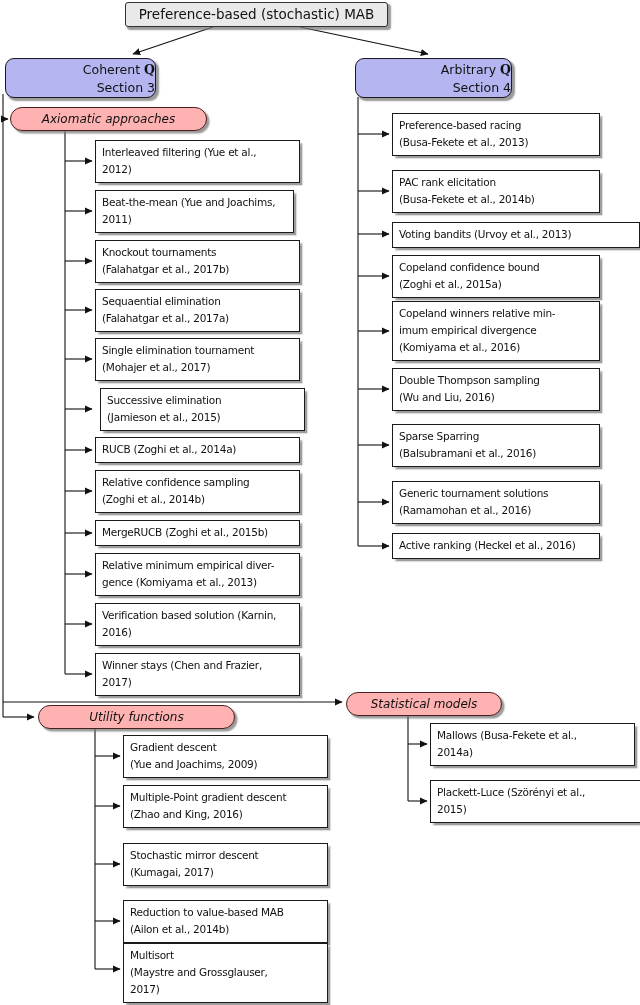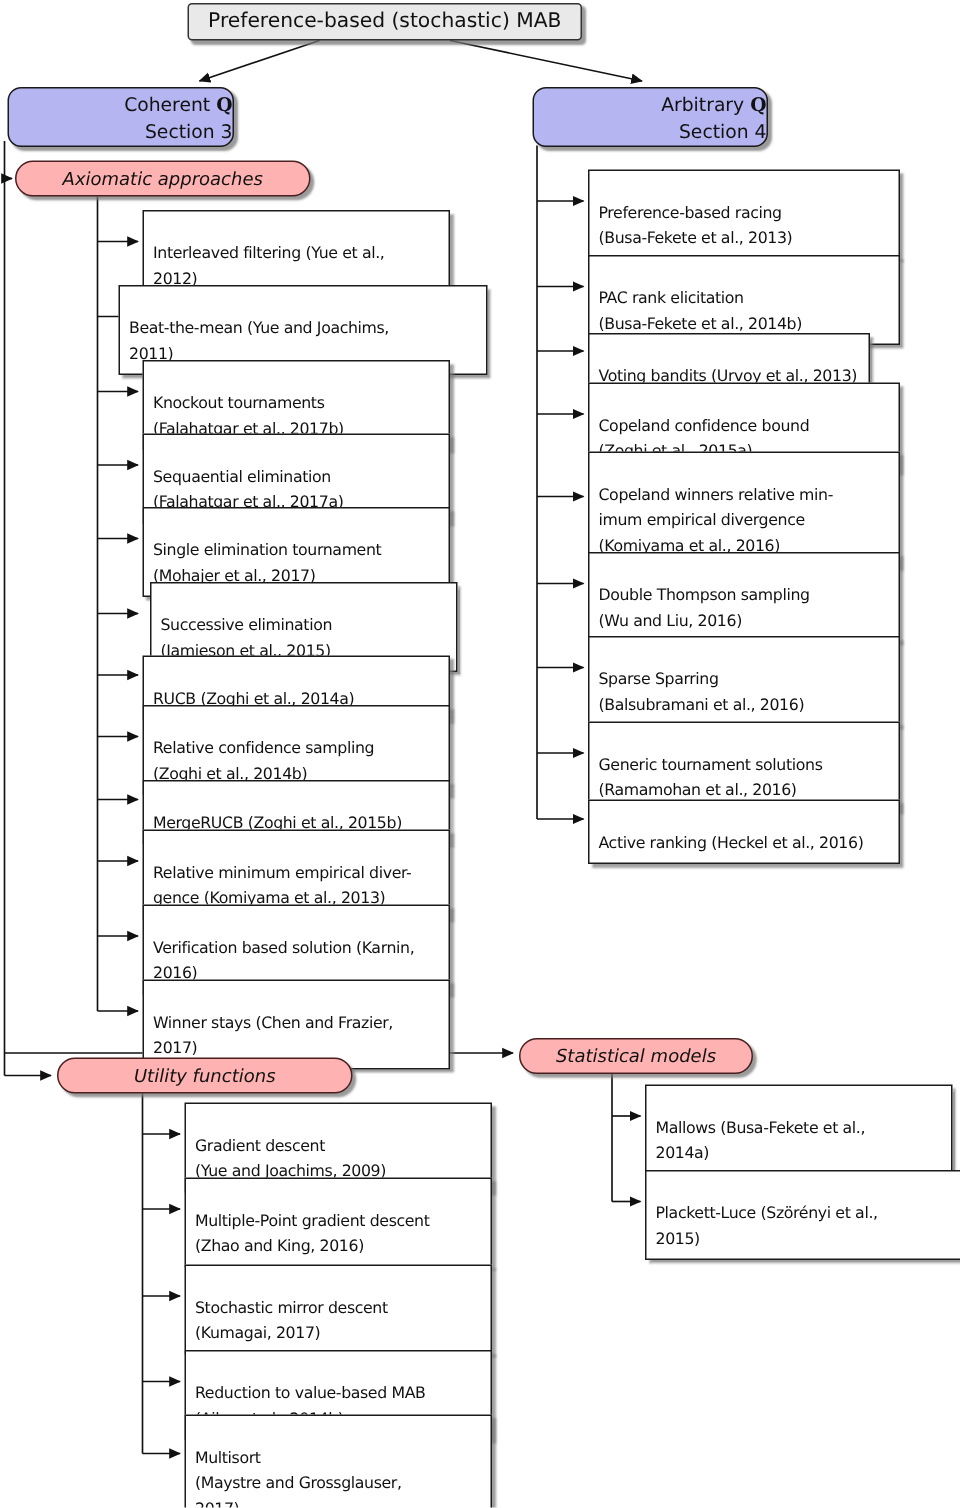--- a/index.html
+++ b/index.html
@@ -33,21 +33,21 @@
     background:var(--group-fill,#ffb2b2);
     border:1px solid #4a1f1f; border-radius:12px;
     height:24px; line-height:22px; text-align:center; font-size:12px;
     box-shadow:2.5px 2.5px 1.5px rgba(120,120,120,.75);
     font-style:italic;
   }
 
   .leaf {
     background:var(--leaf-fill,#ffffff);
     border:1px solid #1a1a1a;
-    padding:20px 6px 4px 6px;
+    padding:3px 6px 4px 6px;
     font-size:10.5px; letter-spacing:-0.25px; line-height:17px;
     white-space:pre-line;
     box-shadow:2.5px 2.5px 1.5px rgba(120,120,120,.72);
   }
 </style>
 </head>
 <body>
 
 <div id="canvas">
 
@@ -114,21 +114,21 @@
 
   <div class="node section" style="left:355px;top:58px;width:157px">
     <div><span>Arbitrary</span> <b class="q">Q</b></div>
     <div>Section 4</div>
   </div>
 
   <div class="node pill" style="left:10px;top:107px;width:197px">Axiomatic approaches</div>
 
   <div class="node leaf" style="left:95px;top:140px;width:205px">Interleaved filtering (Yue et al.,
 2012)</div>
-  <div class="node leaf" style="left:79px;top:190px;width:246px">Beat-the-mean (Yue and Joachims,
+  <div class="node leaf" style="left:95px;top:190px;width:199px">Beat-the-mean (Yue and Joachims,
 2011)</div>
   <div class="node leaf" style="left:95px;top:240px;width:205px">Knockout tournaments
 (Falahatgar et al., 2017b)</div>
   <div class="node leaf" style="left:95px;top:289px;width:205px">Sequaential elimination
 (Falahatgar et al., 2017a)</div>
   <div class="node leaf" style="left:95px;top:338px;width:205px">Single elimination tournament
 (Mohajer et al., 2017)</div>
   <div class="node leaf" style="left:100px;top:388px;width:205px">Successive elimination
 (Jamieson et al., 2015)</div>
   <div class="node leaf" style="left:95px;top:437px;width:205px">RUCB (Zoghi et al., 2014a)</div>
@@ -153,21 +153,21 @@
   <div class="node leaf" style="left:123px;top:900px;width:205px">Reduction to value-based MAB
 (Ailon et al., 2014b)</div>
   <div class="node leaf" style="left:123px;top:943px;width:205px">Multisort
 (Maystre and Grossglauser,
 2017)</div>
 
   <div class="node leaf" style="left:392px;top:113px;width:208px">Preference-based racing
 (Busa-Fekete et al., 2013)</div>
   <div class="node leaf" style="left:392px;top:170px;width:208px">PAC rank elicitation
 (Busa-Fekete et al., 2014b)</div>
-  <div class="node leaf" style="left:392px;top:222px;width:188px">Voting bandits (Urvoy et al., 2013)</div>
+  <div class="node leaf" style="left:392px;top:222px;width:248px">Voting bandits (Urvoy et al., 2013)</div>
   <div class="node leaf" style="left:392px;top:255px;width:208px">Copeland confidence bound
 (Zoghi et al., 2015a)</div>
   <div class="node leaf" style="left:392px;top:301px;width:208px">Copeland winners relative min-
 imum empirical divergence
 (Komiyama et al., 2016)</div>
   <div class="node leaf" style="left:392px;top:368px;width:208px">Double Thompson sampling
 (Wu and Liu, 2016)</div>
   <div class="node leaf" style="left:392px;top:424px;width:208px">Sparse Sparring
 (Balsubramani et al., 2016)</div>
   <div class="node leaf" style="left:392px;top:481px;width:208px">Generic tournament solutions

